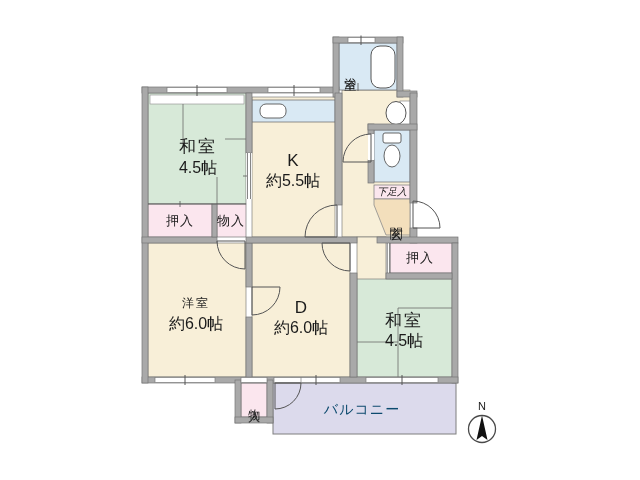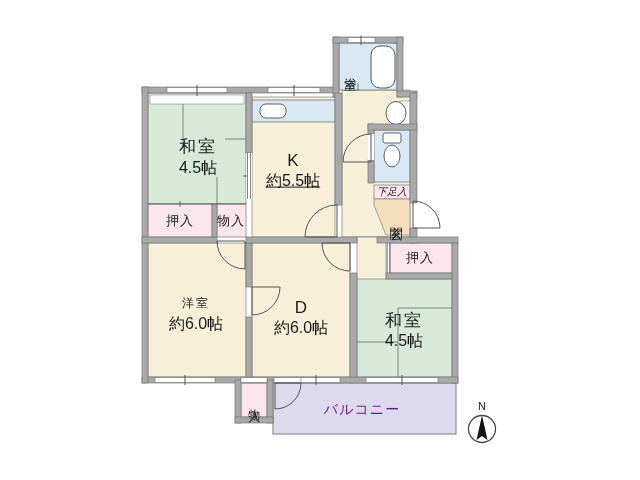--- a/index.html
+++ b/index.html
@@ -136,36 +136,36 @@
     <circle cx="482" cy="429" r="13.5" fill="#ffffff" stroke="#4a4a4a" stroke-width="1.3"></circle>
     <polygon points="482,415.5 476.5,440 482,436 487.5,440" fill="#111111"></polygon>
   </g>
 </svg>
 
 
 <div class="lbl" style="left:198px;top:147px;font-size:17px;letter-spacing:2px;">和室</div>
 <div class="lbl" style="left:198px;top:168px;font-size:16px;">4.5帖</div>
 
 <div class="lbl" style="left:293px;top:161px;font-size:17px;">K</div>
-<div class="lbl" style="left:293px;top:181px;font-size:16px;text-decoration:underline;">約5.5帖</div>
+<div class="lbl" style="left:293px;top:181px;font-size:16px;">約5.5帖</div>
 
 <div class="lbl" style="left:196px;top:303px;font-size:12px;letter-spacing:2px;">洋室</div>
 <div class="lbl" style="left:196px;top:324px;font-size:16px;">約6.0帖</div>
 
 <div class="lbl" style="left:301px;top:308px;font-size:17px;">D</div>
 <div class="lbl" style="left:301px;top:328px;font-size:16px;">約6.0帖</div>
 
 <div class="lbl" style="left:404px;top:321px;font-size:17px;letter-spacing:2px;">和室</div>
 <div class="lbl" style="left:404px;top:341px;font-size:16px;">4.5帖</div>
 
 <div class="lbl vert" style="left:350px;top:69px;font-size:12px;">浴室</div>
 <div class="lbl vert" style="left:396px;top:217px;font-size:13px;">玄関</div>
 
 <div class="lbl" style="left:180px;top:221px;font-size:13px;letter-spacing:1px;">押入</div>
 <div class="lbl" style="left:231px;top:221px;font-size:13px;letter-spacing:1px;">物入</div>
 <div class="lbl" style="left:420px;top:258px;font-size:13px;letter-spacing:1px;">押入</div>
 <div class="lbl" style="left:392px;top:192px;font-size:10px;font-style:italic;">下足入</div>
 <div class="lbl vert" style="left:254px;top:400px;font-size:12px;">物入</div>
 
-<div class="lbl" style="left:362px;top:409px;font-size:14px;letter-spacing:1px;color:#701a75;">バルコニー</div>
+<div class="lbl" style="left:362px;top:409px;font-size:14px;letter-spacing:1px;color:#0c4a6e;">バルコニー</div>
 <div class="lbl" style="left:482px;top:407px;font-size:11px;color:#222222;">N</div>
 
 </div>
 
 </body></html>

